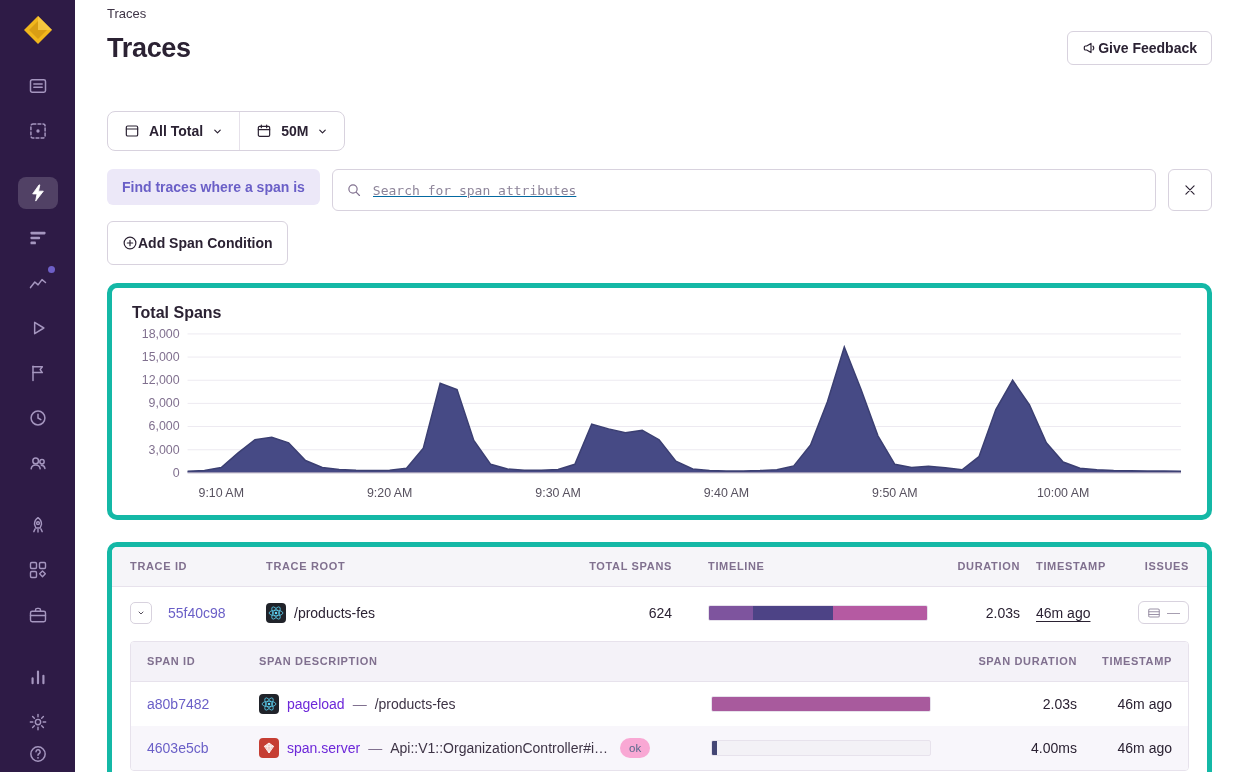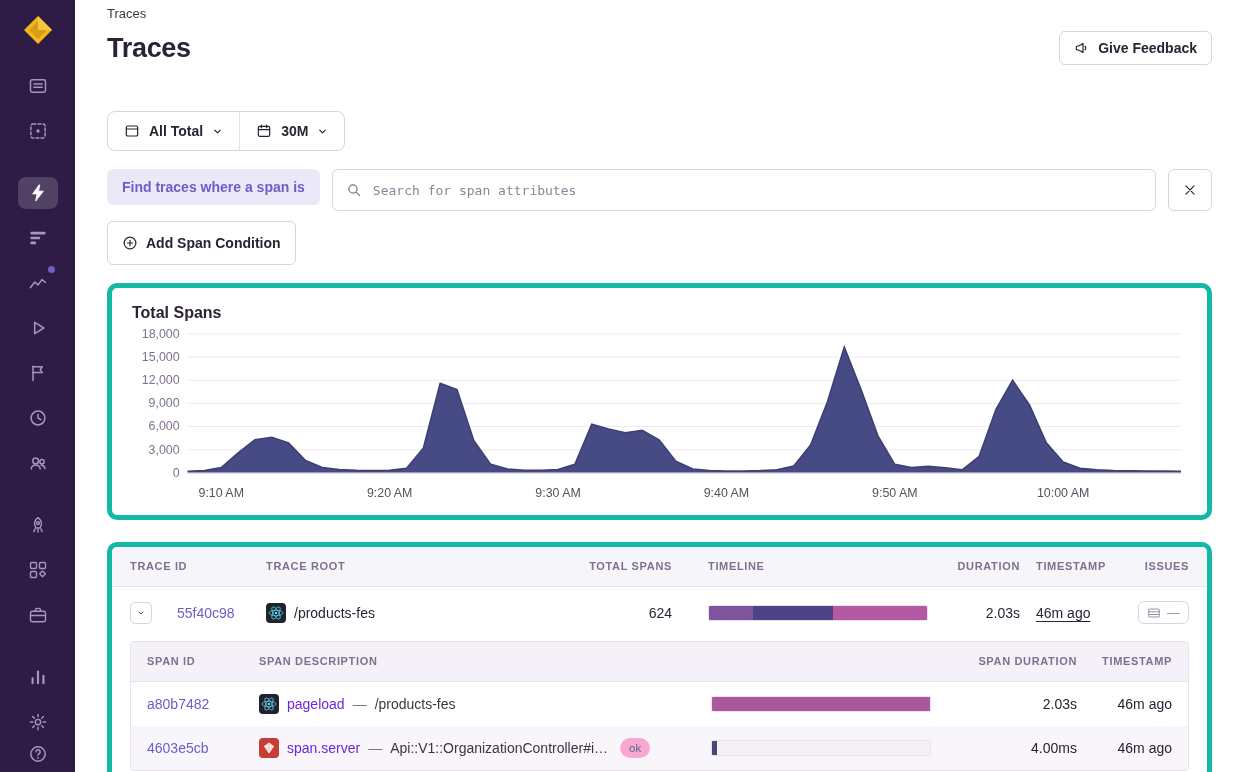--- a/index.html
+++ b/index.html
@@ -28,21 +28,21 @@
   .dot { position:absolute; border-radius:50%; }
   .dot.purple { width:7px; height:7px; background:#6e5fc7; top:-1px; right:3px; }
   .sidebar-footer { margin-top:auto; display:flex; flex-direction:column; align-items:center; gap:13px; width:100%; }
   
   .main { flex:1; display:flex; flex-direction:column; min-width:0; }
   .breadcrumb-bar { padding:6px 32px 0; font-size:13px; color:#3e3446; }
   .breadcrumb-bar span { cursor:pointer; }
   .title-row { margin-top:10px; padding:0 32px; display:flex; align-items:center; justify-content:space-between; height:44px; }
   h1 { margin:0; font-size:27px; font-weight:700; color:#2b2233; letter-spacing:-0.3px; }
   .btn {
-    display:inline-flex; align-items:center; gap:8px; background:#fff;
+    display:inline-flex; align-items:center; background:#fff;
     border:1px solid #d8d2de; border-radius:6px; font-weight:700; font-size:14px;
     color:#2b2233; padding:0 14px; height:34px; cursor:pointer; font-family:inherit;
   }
   .btn svg { width:16px; height:16px; }
   .content { padding:0 32px; }
   .filter-row { margin-top:46px; }
   .filter-group {
     display:inline-flex; align-items:stretch; height:40px; background:#fff;
     border:1px solid #d8d2de; border-radius:8px; overflow:hidden;
   }
@@ -58,21 +58,21 @@
     background:#ece8f8; color:#6a5fc7; font-weight:700; font-size:14px;
     padding:10px 15px; border-radius:6px; white-space:nowrap;
   }
   .search-box {
     flex:1; display:flex; align-items:center; gap:9px; height:42px;
     border:1px solid #d8d2de; border-radius:6px; background:#fff; padding:0 13px;
   }
   .search-box svg { width:16px; height:16px; color:#80708f; flex-shrink:0; }
   .search-box input {
     border:none; outline:none; flex:1; background:transparent;
-    font-family:"DejaVu Sans Mono", monospace; font-size:13px; color:#b91c1c;
+    font-family:"DejaVu Sans Mono", monospace; font-size:13px; color:#0369a1;text-decoration:underline;
   }
   .search-box input::placeholder { color:#8d8499; }
   .clear-btn {
     width:44px; height:42px; flex-shrink:0; background:#fff; border:1px solid #d8d2de;
     border-radius:6px; display:flex; align-items:center; justify-content:center; cursor:pointer; color:#2b2233;
   }
   .clear-btn svg { width:14px; height:14px; }
   .add-row { margin-top:10px; }
   .add-row .btn { height:44px; }
   .card { border:5px solid #14b8a6; border-radius:10px; background:#fff; }
@@ -83,21 +83,21 @@
     display:grid; grid-template-columns:136px 1fr 120px 272px 76px 108px 61px;
     align-items:center; padding:0 18px;
   }
   .t-head { height:40px; background:#f6f5f9; border-bottom:1px solid #e7e2ec; }
   .th {
     font-size:11px; font-weight:700; letter-spacing:.06em; color:#80708f; white-space:nowrap;
   }
   .right { text-align:right; }
   .pad-tl { padding-left:36px; }
   .t-row { height:52px; }
-  .trace-cell { display:flex; align-items:center; gap:25px; }
+  .trace-cell { display:flex; align-items:center; gap:16px; }
   .chev-btn {
     width:22px; height:22px; border:1px solid #d8d2de; border-radius:5px; background:#fff;
     display:flex; align-items:center; justify-content:center; cursor:pointer; color:#2b2233; flex-shrink:0;
   }
   .chev-btn svg { width:12px; height:12px; }
   .link { color:#6a5fc7; text-decoration:none; font-size:14px; cursor:pointer; }
   .cell { font-size:14px; color:#2b2233; }
   .root-cell { display:flex; align-items:center; gap:8px; min-width:0; }
   .plat { width:20px; height:20px; border-radius:4px; display:flex; align-items:center; justify-content:center; flex-shrink:0; }
   .plat.react { background:#20232a; }
@@ -272,21 +272,21 @@
           <svg class="chev" viewBox="0 0 24 24" fill="none" stroke="currentColor" stroke-width="2.6" stroke-linecap="round" stroke-linejoin="round">
               <path d="m6 9 6 6 6-6"></path>
             </svg>
         </button>
         <div class="filter-divider"></div>
         <button class="filter-btn">
           <svg viewBox="0 0 24 24" fill="none" stroke="currentColor" stroke-width="1.8" stroke-linecap="round">
               <rect x="3.5" y="5" width="17" height="15" rx="2"></rect>
               <path d="M3.5 10h17M8 3v4M16 3v4"></path>
             </svg>
-          <span>30M</span>
+          <span>50M</span>
           <svg class="chev" viewBox="0 0 24 24" fill="none" stroke="currentColor" stroke-width="2.6" stroke-linecap="round" stroke-linejoin="round">
               <path d="m6 9 6 6 6-6"></path>
             </svg>
         </button>
       </div>
     </div>
 
     <div class="search-row">
       <div class="search-chip">Find traces where a span is</div>
       <div class="search-box">

